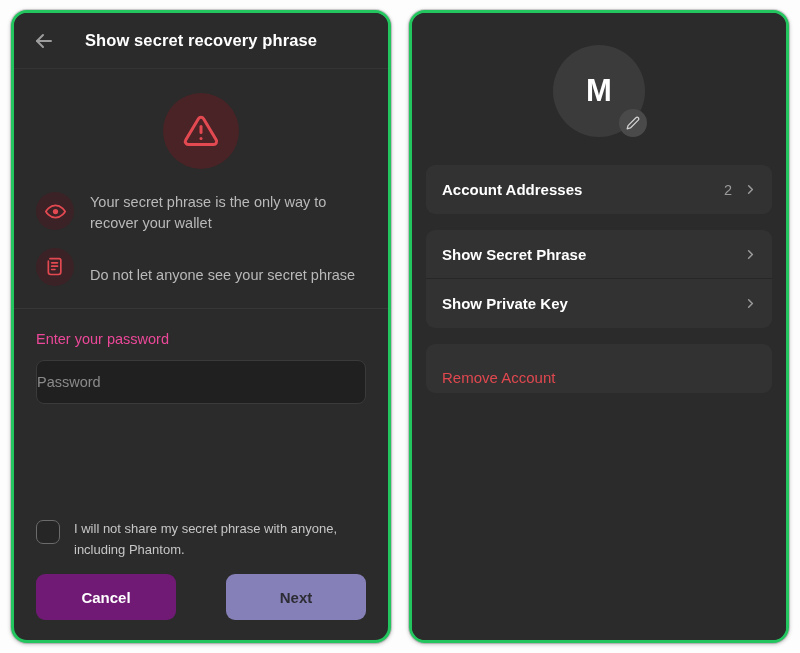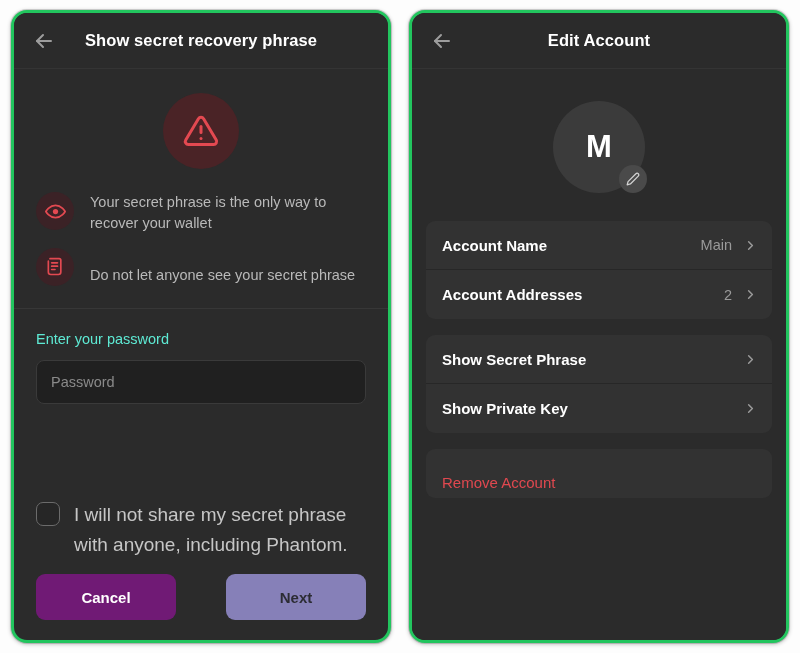--- a/index.html
+++ b/index.html
@@ -111,34 +111,34 @@
     color: #b9b9b9;
     font-size: 14.5px;
     line-height: 21px;
     padding-top: 1px;
     max-width: 275px;
   }
 
   
   .pw-section { padding: 22px 22px 0 22px; background: #2b2b2b; }
   .pw-label {
-    color: #5eead4;
+    color: #ec4899;
     font-size: 14.5px;
     margin-bottom: 13px;
   }
   .pw-input {
     width: 100%;
     height: 44px;
     border-radius: 8px;
     background: #202020;
     border: 1px solid #3a3a3a;
     color: #e6e6e6;
     font-size: 14.5px;
     font-family: "Liberation Sans", sans-serif;
-    padding: 0 14px;
+    padding: 0 0;
     outline: none;
   }
   .pw-input::placeholder { color: #8a8a8a; }
 
   .spacer { flex: 1 1 auto; }
 
   
   .check-row {
     display: flex;
     align-items: flex-start;
@@ -150,22 +150,22 @@
     width: 24px;
     height: 24px;
     border-radius: 7px;
     border: 1.5px solid #6b6b6b;
     background: #262626;
     margin-top: 2px;
     cursor: pointer;
   }
   .check-text {
     color: #c6c6c6;
-    font-size: 19px;
-    line-height: 30px;
+    font-size: 13px;
+    line-height: 21px;
     max-width: 290px;
   }
 
   
   .btn-row {
     display: flex;
     gap: 14px;
     padding: 0 22px 20px 22px;
   }
   .btn {
@@ -327,54 +327,36 @@
     </div>
 
     <div class="btn-row">
       <button class="btn btn-cancel">Cancel</button>
       <button class="btn btn-next">Next</button>
     </div>
   </div>
 
   <div class="panel">
 
-    <div class="panel-header">
-      <div class="back-arrow">
-        <svg width="24" height="24" viewBox="0 0 24 24" fill="none" stroke="#9d9d9d" stroke-width="2" stroke-linecap="round" stroke-linejoin="round">
-          <line x1="19" y1="12" x2="5" y2="12"></line>
-          <polyline points="11,18 5,12 11,6"></polyline>
-        </svg>
-      </div>
-      <div class="panel-title">Edit Account</div>
-    </div>
 
     <div class="right-body">
 
       <div class="avatar-wrap">
         <div class="avatar">
           <span class="avatar-letter">M</span>
           <span class="avatar-edit">
             <svg width="14" height="14" viewBox="0 0 24 24" fill="none" stroke="#d2d2d2" stroke-width="2.2" stroke-linecap="round" stroke-linejoin="round">
               <path d="M17 3a2.83 2.83 0 1 1 4 4L7.5 20.5 2 22l1.5-5.5L17 3z"></path>
             </svg>
           </span>
         </div>
       </div>
 
       <div class="row-group">
         <div class="row">
-          <span class="row-label">Account Name</span>
-          <span class="row-value">Main</span>
-          <span class="chev">
-            <svg width="15" height="15" viewBox="0 0 24 24" fill="none" stroke="#9a9a9a" stroke-width="2.4" stroke-linecap="round" stroke-linejoin="round">
-              <polyline points="9,18 15,12 9,6"></polyline>
-            </svg>
-          </span>
-        </div>
-        <div class="row">
           <span class="row-label">Account Addresses</span>
           <span class="row-value">2</span>
           <span class="chev">
             <svg width="15" height="15" viewBox="0 0 24 24" fill="none" stroke="#9a9a9a" stroke-width="2.4" stroke-linecap="round" stroke-linejoin="round">
               <polyline points="9,18 15,12 9,6"></polyline>
             </svg>
           </span>
         </div>
       </div>
 

